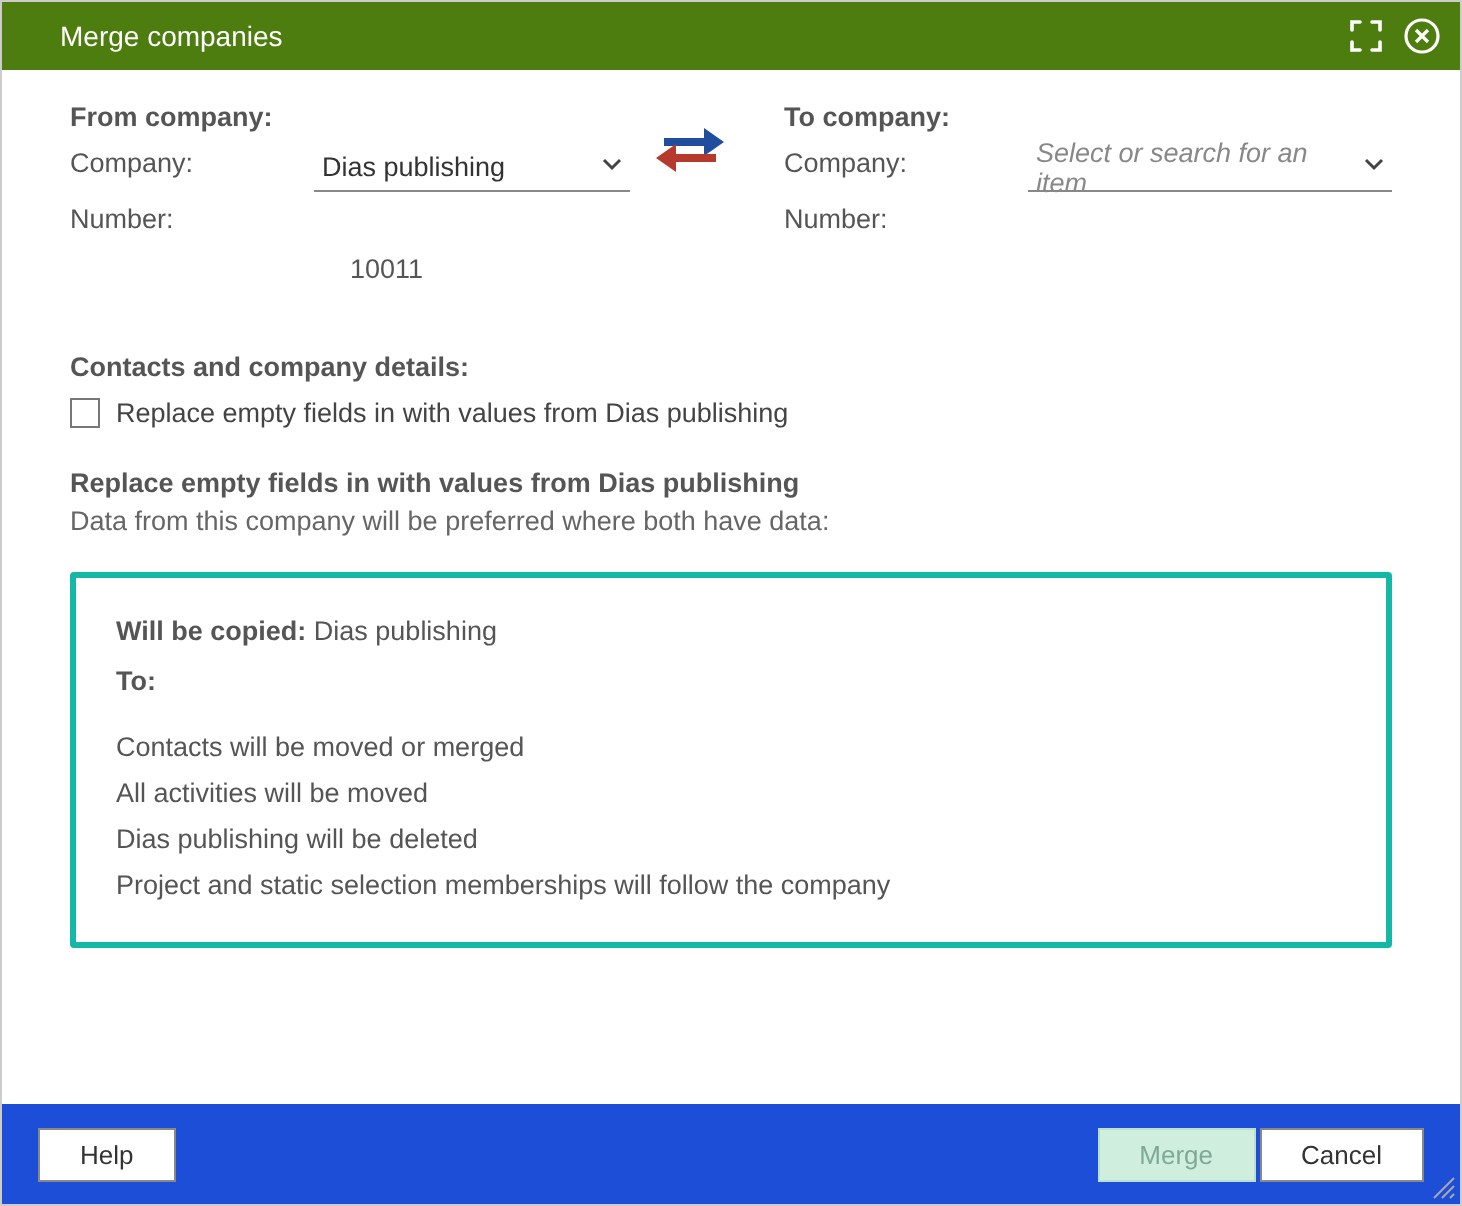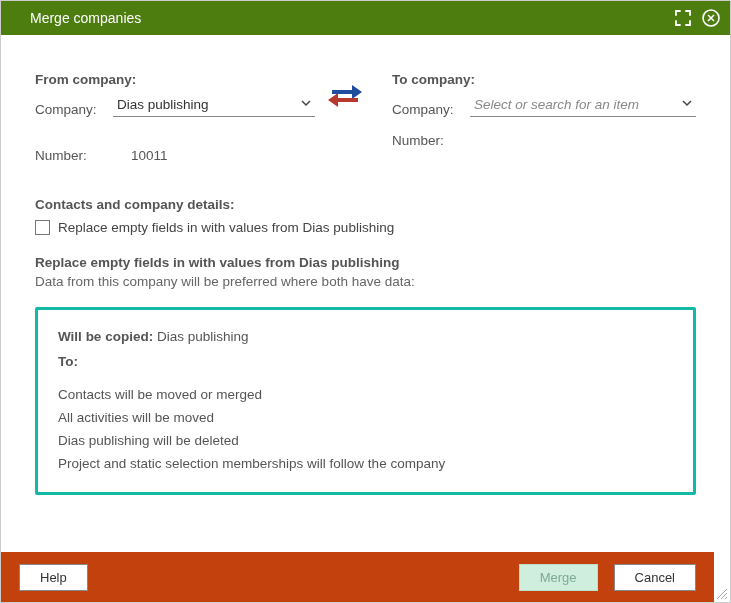--- a/index.html
+++ b/index.html
@@ -11,31 +11,31 @@
     height: 34px;
     display: flex;
     align-items: center;
     justify-content: space-between;
     padding: 0 10px 0 29px;
     font-size: 14px;
   }
   .titlebar-right { display: flex; align-items: center; gap: 10px; }
   .tb-icon { width: 18px; height: 18px; display: flex; align-items: center; justify-content: center; cursor: pointer; }
   .content {
-    padding: 37px 34px 10px 34px;
+    padding: 16px 34px 10px 34px;
     color: #444;
     font-size: 13.5px;
     position: relative;
   }
   .two-col { display: flex; align-items: flex-start; }
   .col-left { width: 280px; }
   .col-mid { width: 60px; display: flex; justify-content: center; padding-top: 10px; }
   .col-right { flex: 1; margin-left: 17px; }
   .section-heading { font-weight: 600; color: #555; margin-bottom: 8px; }
-  .row { display: flex; align-items: flex-end; margin-bottom: 6px; }
+  .row { display: flex; align-items: flex-start; margin-bottom: 6px; gap: 44px; }
   .field-label { width: 78px; color: #555; }
   .select {
     display: flex; align-items: center; justify-content: space-between;
     border-bottom: 1px solid #888;
     height: 22px; padding: 0 2px 2px 4px;
     cursor: pointer; flex: 1;
   }
   .select-value { color: #333; }
   .select-placeholder { color: #888; font-style: italic; }
   .chev { width: 14px; height: 14px; }
@@ -57,41 +57,41 @@
     padding: 16px 20px;
     color: #555;
     line-height: 1.7;
   }
   .summary .sum-head { font-weight: 600; display: inline; }
   .summary .sum-head-val { display: inline; color: #555; }
   .summary .sum-to { font-weight: 600; margin-top: 2px; }
   .summary .sum-list { margin-top: 10px; }
   .footer {
     position: absolute;
-    left: 0; right: 16px; bottom: 0;
+    left: 0; right: 0; bottom: 0;
     height: 50px;
     display: flex; align-items: center; justify-content: space-between;
     padding: 0 18px;
-    background: #c2410c;
+    background: #1d4ed8;
   }
   .btn {
     border: 1px solid #888;
     background: #fff;
     color: #333;
     padding: 5px 20px;
     font-size: 13px;
     cursor: pointer;
   }
   .btn-merge {
     background: #cfeede;
     border-color: #b8e0cc;
     color: #7fa996;
     cursor: default;
   }
-  .footer-right { display: flex; gap: 16px; }
+  .footer-right { display: flex; gap: 2px; }
   .resize-grip {
     position: absolute; right: 2px; bottom: 2px;
     width: 14px; height: 14px;
   }
 </style>
 </head>
 <body>
 
 <div class="titlebar">
   <span>Merge companies</span>

